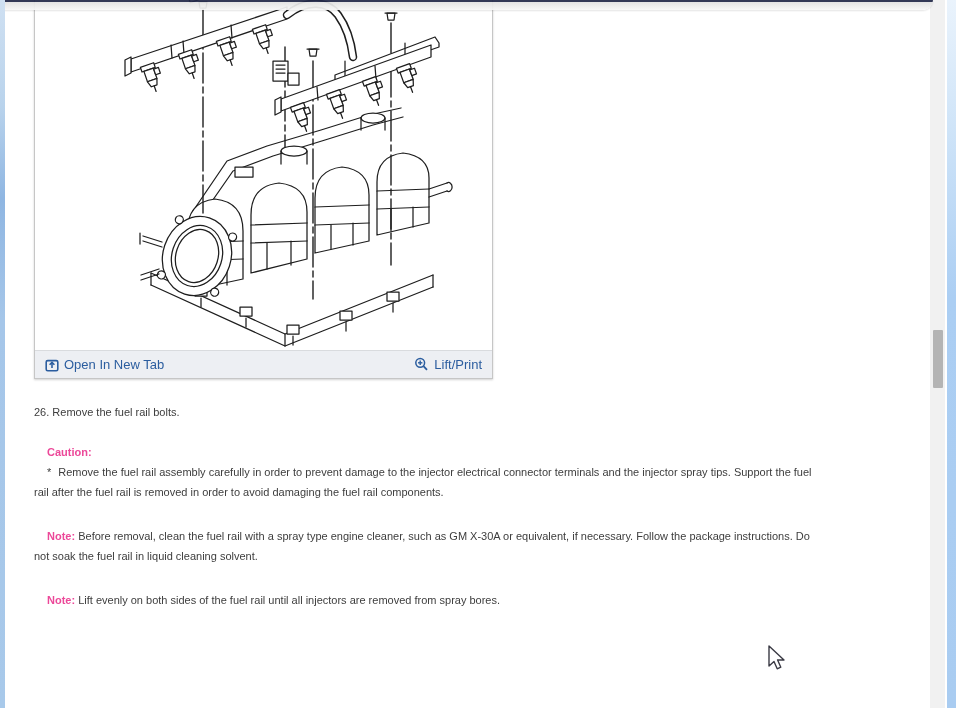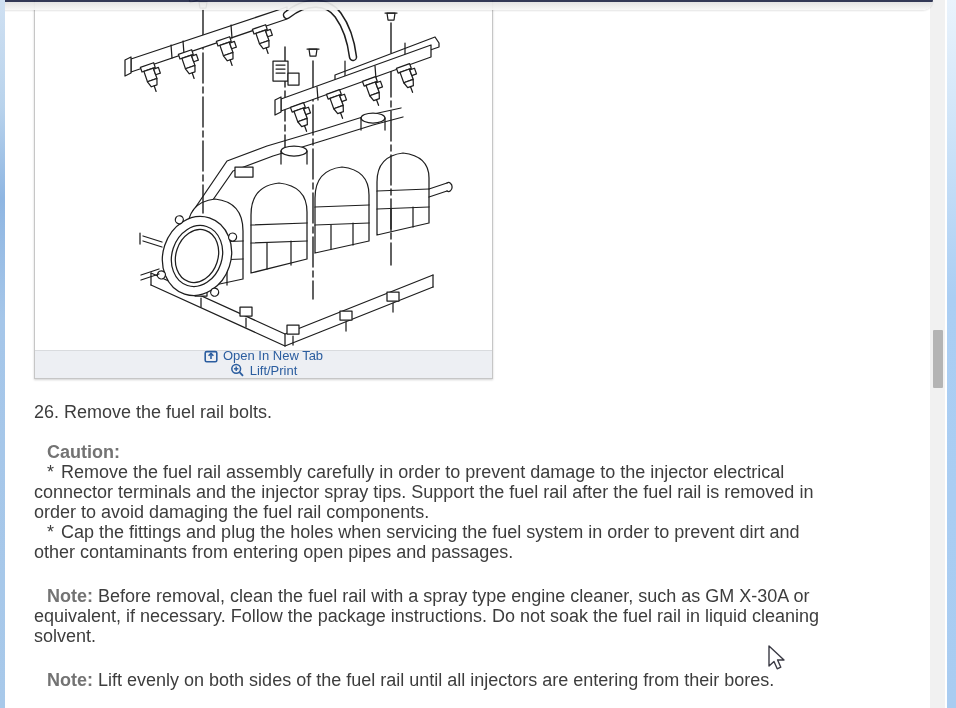--- a/index.html
+++ b/index.html
@@ -39,39 +39,38 @@
   .figure-card {
     position:absolute; left:34px; top:-1px; width:459px; z-index:10;
     border:1px solid #c6c6c6; border-top:none;
     background:#fff;
     box-shadow:0 1px 2px rgba(0,0,0,0.18);
   }
   .figure-image { width:457px; height:351px; background:#fff; overflow:hidden; }
   .figure-image svg { display:block; }
   .figure-bar {
     height:28px; background:#edeff3; border-top:1px solid #d9dbde;
-    display:flex; align-items:center; justify-content:flex-end;
+    display:flex; align-items:center; justify-content:space-between;
     padding:0 10px;
-    flex-direction:column;
   }
   .fig-link {
     display:flex; align-items:center; gap:5px;
     color:#2b5d9f; font-size:13px; text-decoration:none; cursor:pointer;
   }
   .fig-link svg { display:block; }
   
   .content {
     position:absolute; left:0; top:379px; width:900px;
     padding:0 76px 0 34px;
-    font-size:18px; line-height:20px; color:#3d3d3d;
+    font-size:11px; line-height:20px; color:#3d3d3d;
     z-index:5;
   }
   .step26 { margin-top:23px; }
   .label-line { margin-top:20px; text-indent:13px; }
-  .label-line b, .note b { font-weight:bold; color:#737373; }
+  .label-line b, .note b { font-weight:bold; color:#ec4899; }
   .bullet { text-indent:13px; }
   .bullet .star { margin-right:7px; }
   .note { margin-top:24px; text-indent:13px; }
   .step27 { margin-top:27px; }
   
   .cursor { position:absolute; left:766px; top:644px; z-index:50; }
   
   .diag path, .diag line, .diag rect, .diag ellipse, .diag circle, .diag polyline, .diag polygon {
     stroke:#1e1e1e; fill:none; stroke-width:1.25; stroke-linejoin:round; stroke-linecap:round;
   }
@@ -299,22 +298,21 @@
       <span>Lift/Print</span>
     </a>
   </div>
 </figure>
 
 <main class="content">
   <p class="step26">26. Remove the fuel rail bolts.</p>
 
   <p class="label-line"><b>Caution:</b></p>
   <p class="bullet"><span class="star">*</span><span>Remove the fuel rail assembly carefully in order to prevent damage to the injector electrical connector terminals and the injector spray tips. Support the fuel rail after the fuel rail is removed in order to avoid damaging the fuel rail components.</span></p>
-  <p class="bullet"><span class="star">*</span><span>Cap the fittings and plug the holes when servicing the fuel system in order to prevent dirt and other contaminants from entering open pipes and passages.</span></p>
 
   <p class="note"><b>Note:</b> <span>Before removal, clean the fuel rail with a spray type engine cleaner, such as GM X-30A or equivalent, if necessary. Follow the package instructions. Do not soak the fuel rail in liquid cleaning solvent.</span></p>
-  <p class="note"><b>Note:</b> <span>Lift evenly on both sides of the fuel rail until all injectors are entering from their bores.</span></p>
+  <p class="note"><b>Note:</b> <span>Lift evenly on both sides of the fuel rail until all injectors are removed from spray bores.</span></p>
 
 </main>
 
 <svg class="cursor" width="22" height="28" viewBox="0 0 22 28">
   <path d="M3,2 L3,22 L8,17.5 L11.2,24.8 L14.8,23.2 L11.6,16 L18,16 Z" fill="#ffffff" stroke="#3a3a44" stroke-width="1.4" stroke-linejoin="round"></path>
 </svg>
 
 </body></html>

